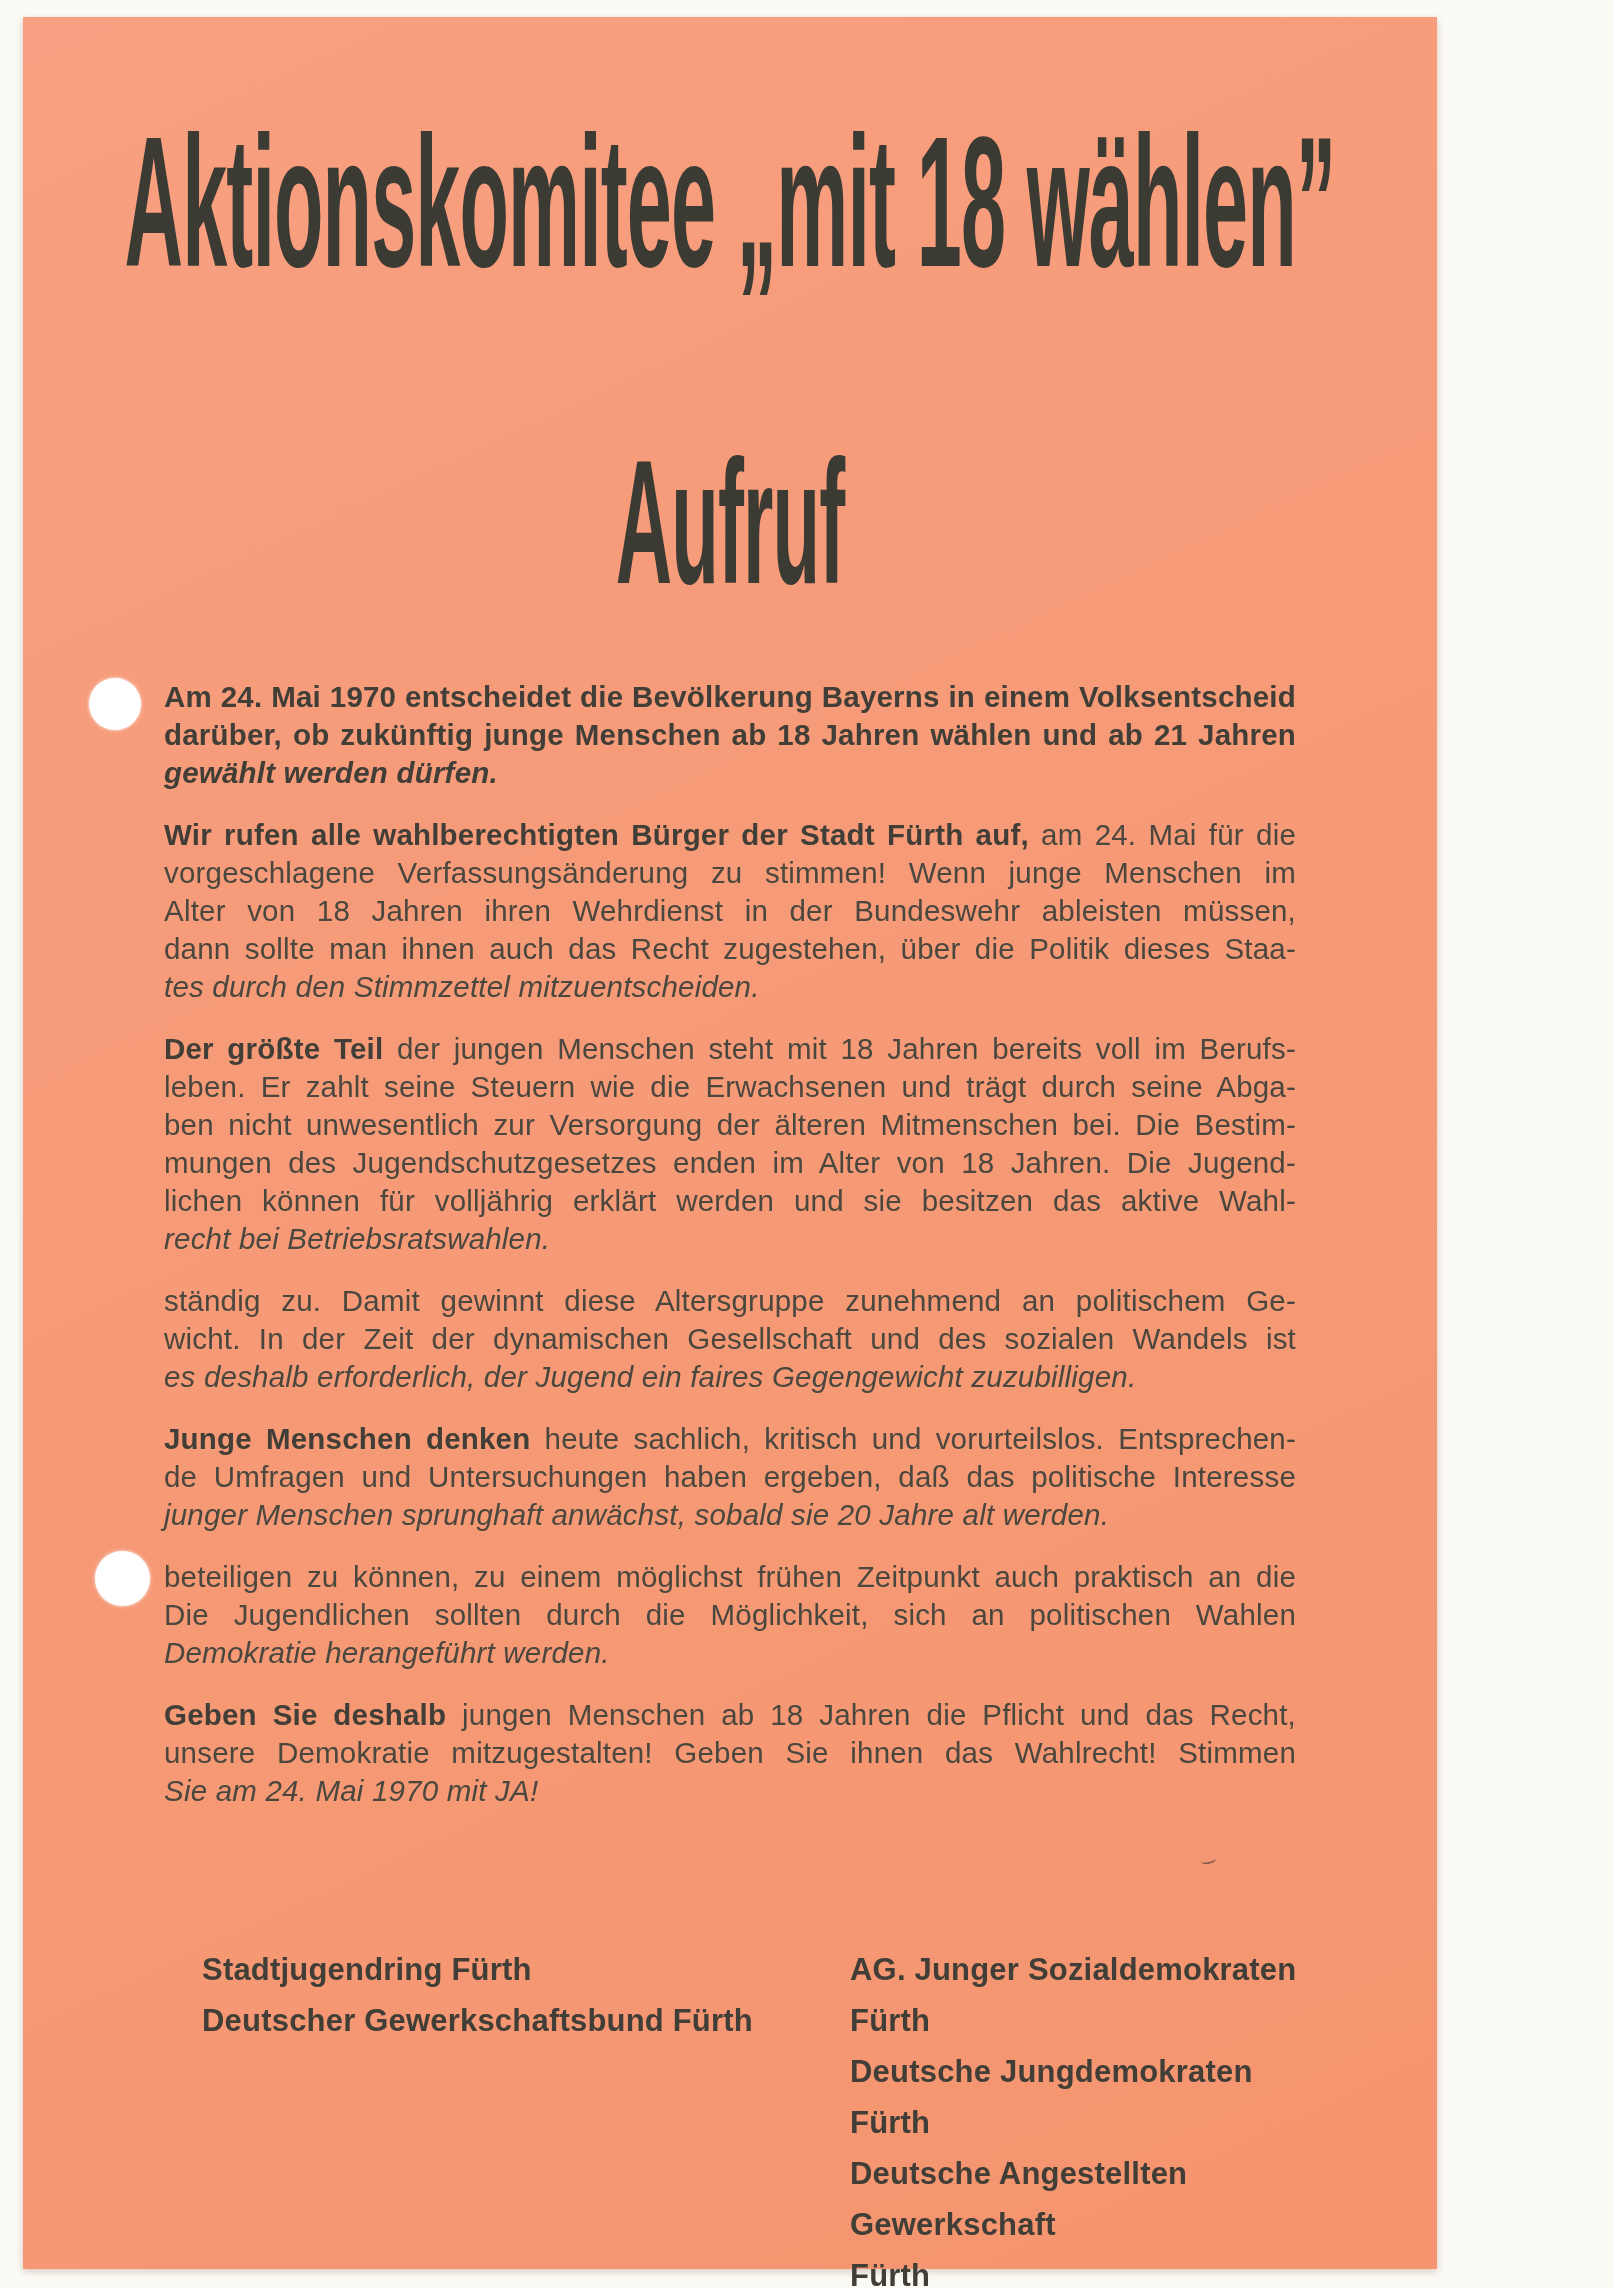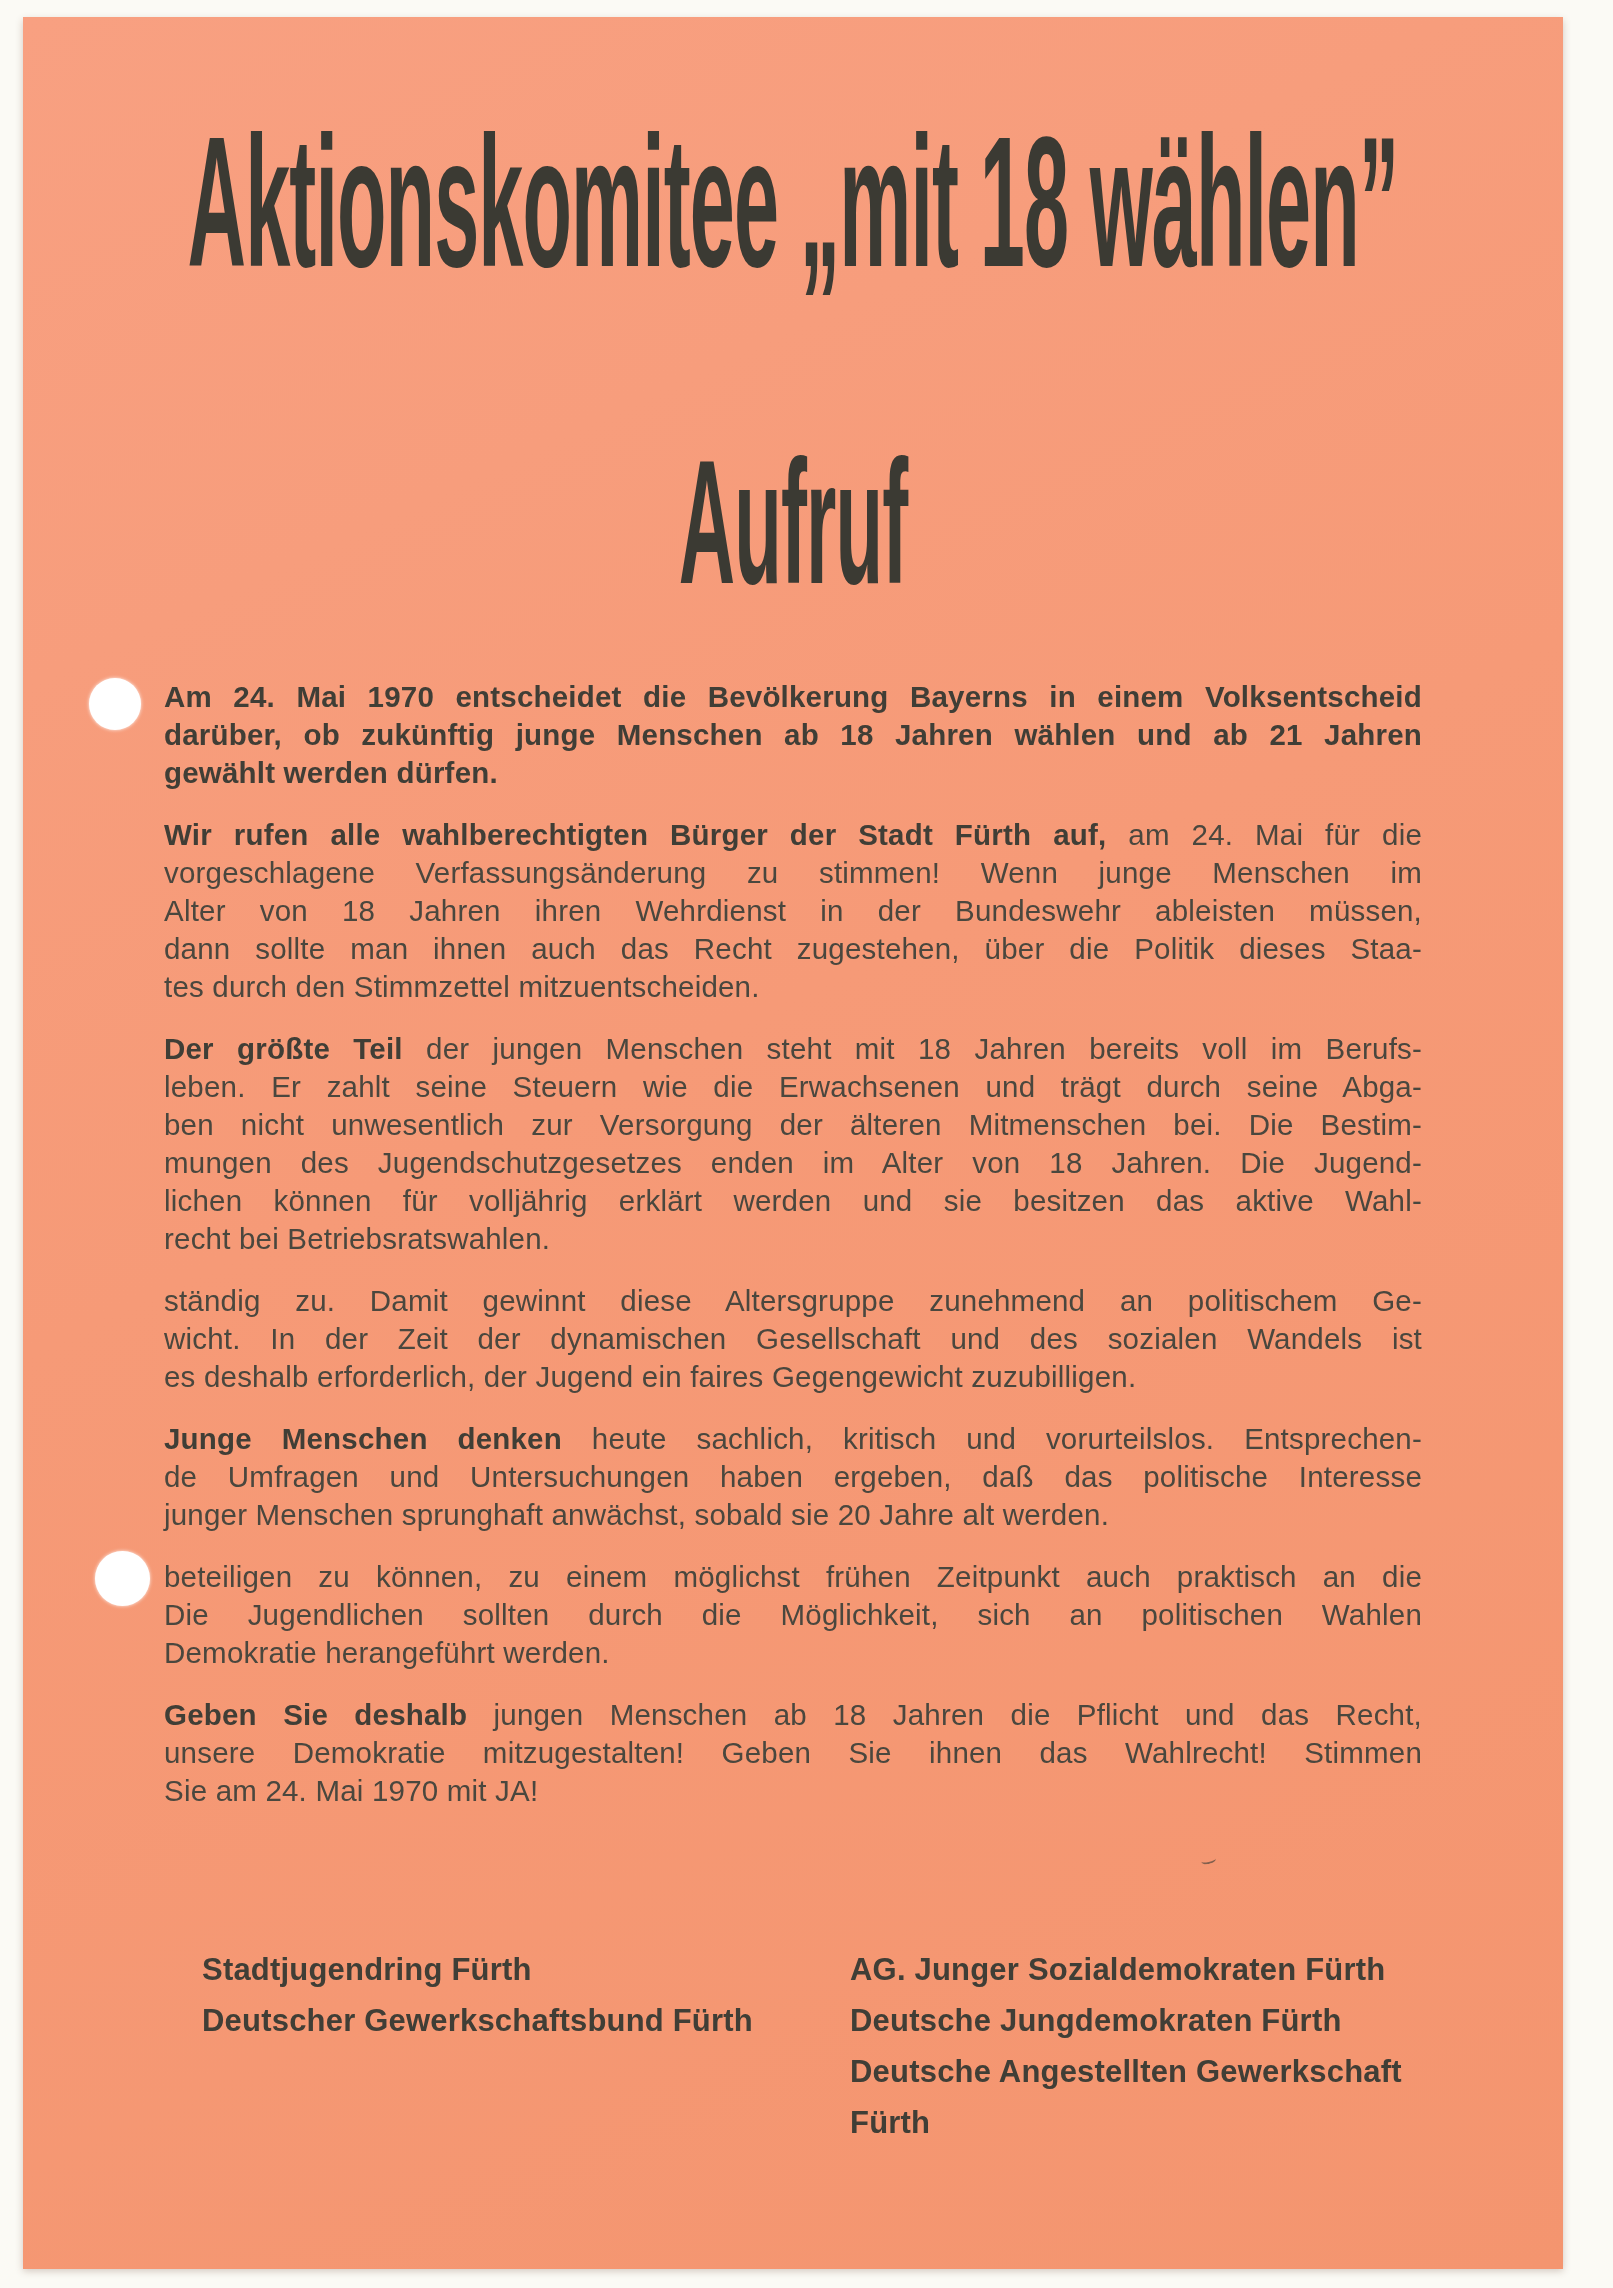--- a/index.html
+++ b/index.html
@@ -13,21 +13,21 @@
   html,body{width:1613px;height:2289px;}
   body{
     font-family:"Liberation Sans", sans-serif;
     background:var(--scan-bg);
     position:relative;
     overflow:hidden;
   }
   .paper{
     position:absolute;
     left:23px; top:16.6px;
-    width:1540px; height:2252px;
+    width:1414px; height:2252px;
     background:linear-gradient(155deg,#f8a081 0%,var(--paper) 45%,#f4956f 100%);
     box-shadow:0 2.8px 7.4px rgba(90,50,30,0.25);
   }
   .title{
     position:absolute;
     left:0; right:0; top:79px;
     text-align:center;
     font-size:81px;
     font-weight:bold;
     letter-spacing:-0.9px;
@@ -57,20 +57,21 @@
     letter-spacing:0.2px;
   }
   .para{margin-bottom:24px;}
   .line{
     text-align:justify;
     text-align-last:justify;
     white-space:normal;
   }
   .line.last{
     text-align-last:left;
+    font-style:italic;
   }
   .b{font-weight:bold;color:#403e36;}
   .signatories{
     position:absolute;
     left:141px; right:111px; top:1927px;
     display:flex;
     flex-direction:row;
     margin-left:38px;
   }
   .sig-col{

